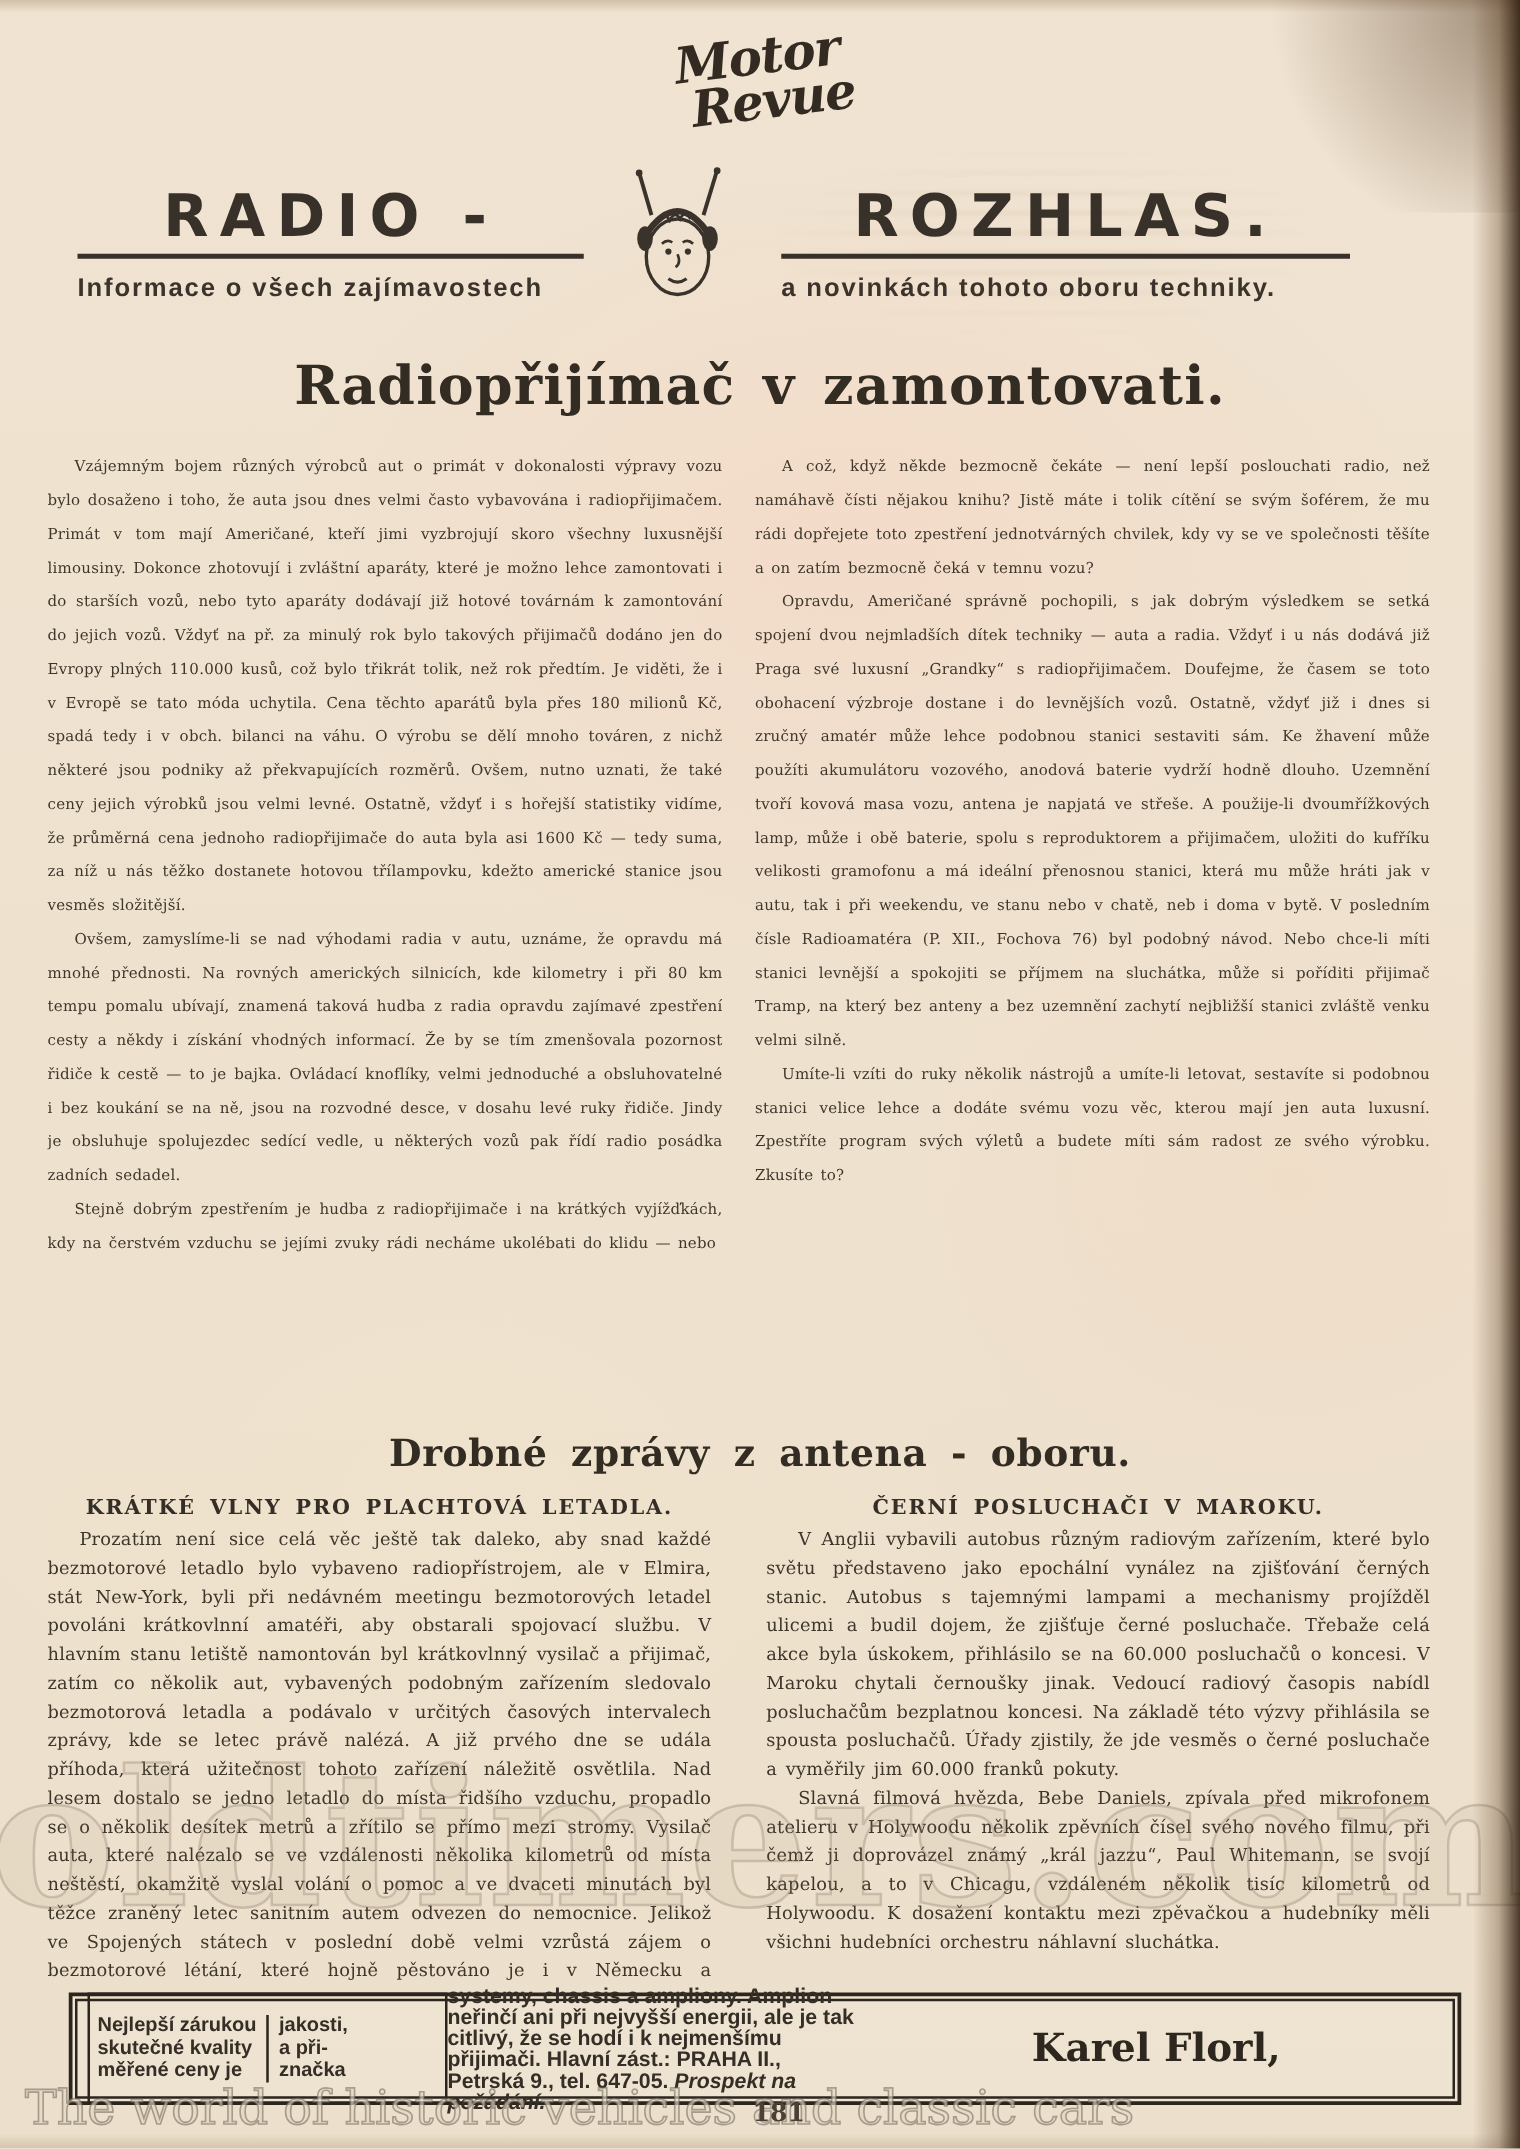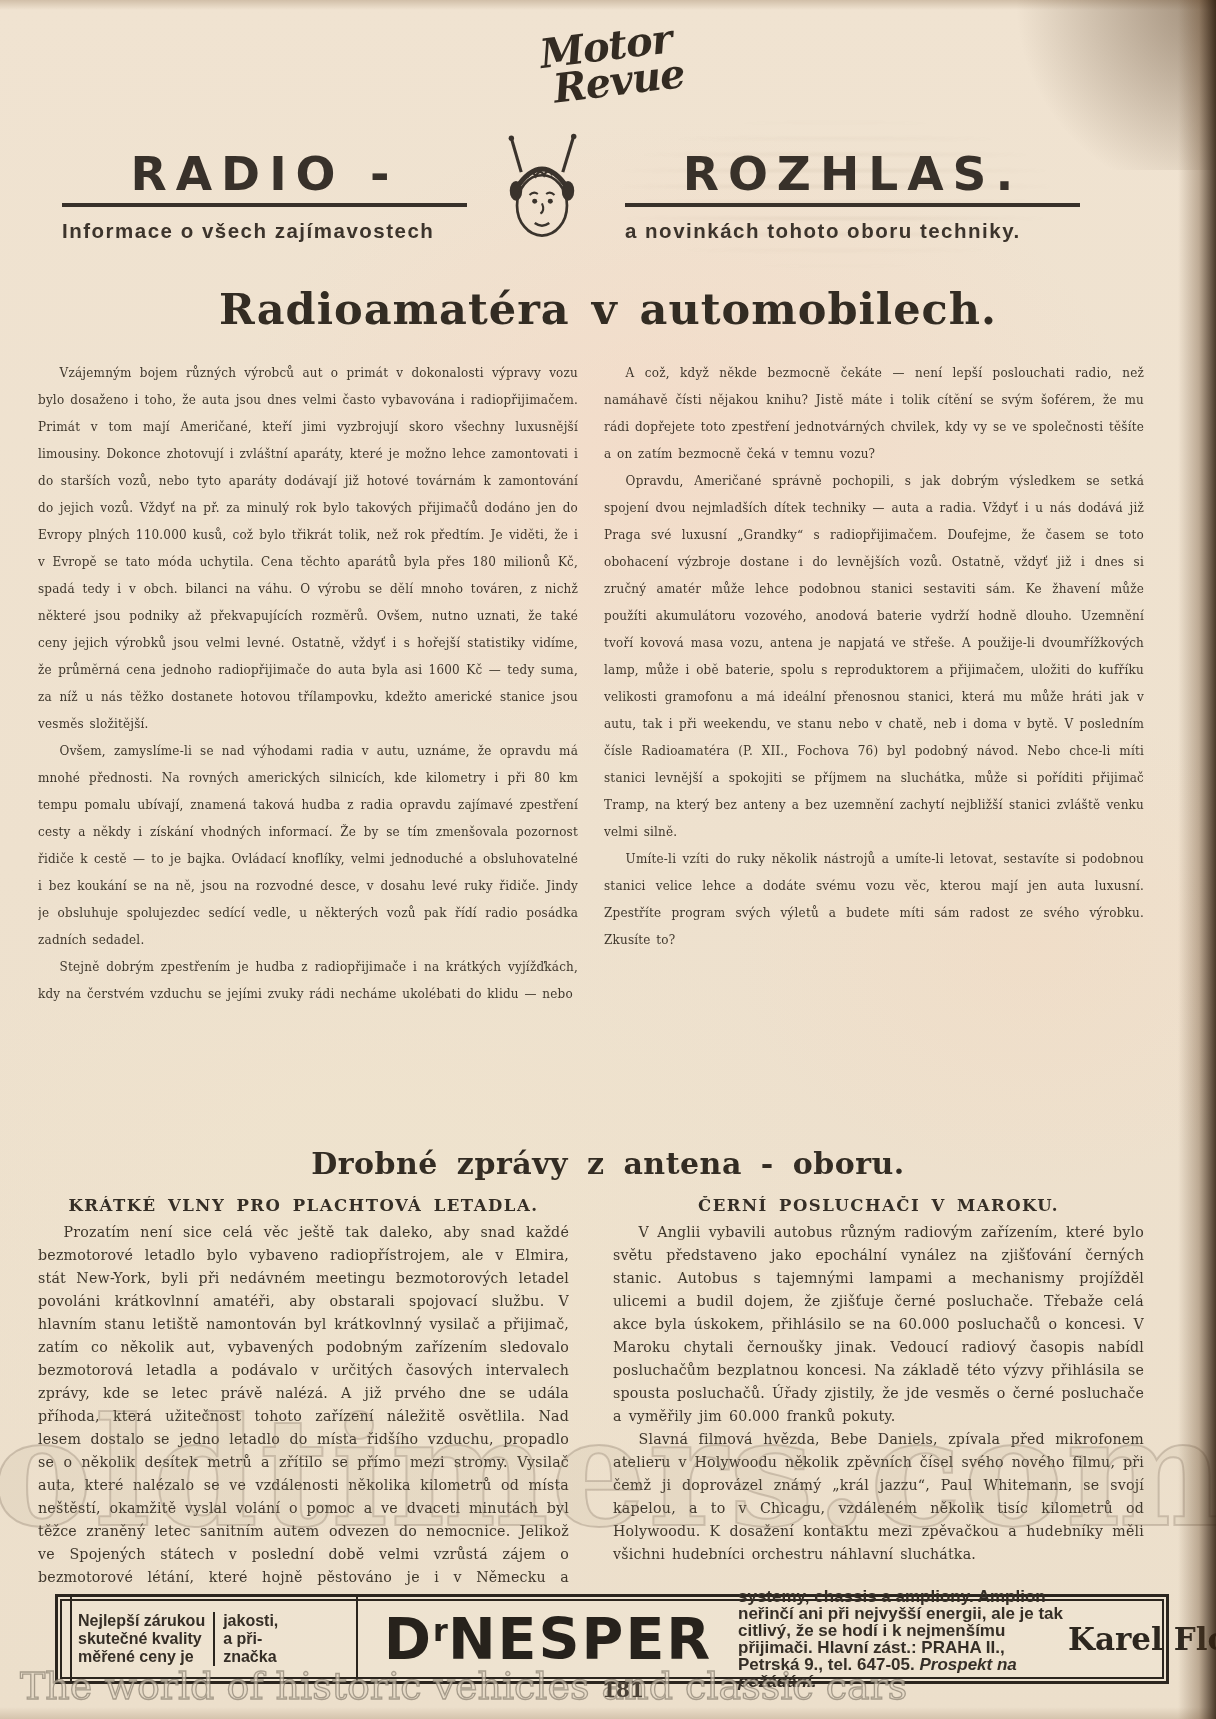--- a/index.html
+++ b/index.html
@@ -133,21 +133,21 @@
         <path d="M43 87 q7 5 14 0" stroke-width="2.4"></path>
       </svg>
     </div>
     <div class="band-right">
       <div class="band-title">ROZHLAS.</div>
       <div class="band-rule"></div>
       <div class="band-sub">a novinkách tohoto oboru techniky.</div>
     </div>
   </div>
 
-  <h1 class="art-title">Radioamatéra v automobilech.</h1>
+  <h1 class="art-title">Radiopřijímač v zamontovati.</h1>
 
   <div class="columns">
     <div class="col">
       <p>Vzájemným bojem různých výrobců aut o primát v dokonalosti výpravy vozu bylo dosaženo i toho, že auta jsou dnes velmi často vybavována i radiopřijimačem. Primát v tom mají Američané, kteří jimi vyzbrojují skoro všechny luxusnější limousiny. Dokonce zhotovují i zvláštní aparáty, které je možno lehce zamontovati i do starších vozů, nebo tyto aparáty dodávají již hotové továrnám k zamontování do jejich vozů. Vždyť na př. za minulý rok bylo takových přijimačů dodáno jen do Evropy plných 110.000 kusů, což bylo třikrát tolik, než rok předtím. Je viděti, že i v Evropě se tato móda uchytila. Cena těchto aparátů byla přes 180 milionů Kč, spadá tedy i v obch. bilanci na váhu. O výrobu se dělí mnoho továren, z nichž některé jsou podniky až překvapujících rozměrů. Ovšem, nutno uznati, že také ceny jejich výrobků jsou velmi levné. Ostatně, vždyť i s hořejší statistiky vidíme, že průměrná cena jednoho radiopřijimače do auta byla asi 1600 Kč — tedy suma, za níž u nás těžko dostanete hotovou třílampovku, kdežto americké stanice jsou vesměs složitější.</p>
       <p>Ovšem, zamyslíme-li se nad výhodami radia v autu, uznáme, že opravdu má mnohé přednosti. Na rovných amerických silnicích, kde kilometry i při 80 km tempu pomalu ubívají, znamená taková hudba z radia opravdu zajímavé zpestření cesty a někdy i získání vhodných informací. Že by se tím zmenšovala pozornost řidiče k cestě — to je bajka. Ovládací knoflíky, velmi jednoduché a obsluhovatelné i bez koukání se na ně, jsou na rozvodné desce, v dosahu levé ruky řidiče. Jindy je obsluhuje spolujezdec sedící vedle, u některých vozů pak řídí radio posádka zadních sedadel.</p>
       <p>Stejně dobrým zpestřením je hudba z radiopřijimače i na krátkých vyjížďkách, kdy na čerstvém vzduchu se jejími zvuky rádi necháme ukolébati do klidu — nebo</p>
     </div>
     <div class="col">
       <p>A což, když někde bezmocně čekáte — není lepší poslouchati radio, než namáhavě čísti nějakou knihu? Jistě máte i tolik cítění se svým šoférem, že mu rádi dopřejete toto zpestření jednotvárných chvilek, kdy vy se ve společnosti těšíte a on zatím bezmocně čeká v temnu vozu?</p>
       <p>Opravdu, Američané správně pochopili, s jak dobrým výsledkem se setká spojení dvou nejmladších dítek techniky — auta a radia. Vždyť i u nás dodává již Praga své luxusní „Grandky“ s radiopřijimačem. Doufejme, že časem se toto obohacení výzbroje dostane i do levnějších vozů. Ostatně, vždyť již i dnes si zručný amatér může lehce podobnou stanici sestaviti sám. Ke žhavení může použíti akumulátoru vozového, anodová baterie vydrží hodně dlouho. Uzemnění tvoří kovová masa vozu, antena je napjatá ve střeše. A použije-li dvoumřížkových lamp, může i obě baterie, spolu s reproduktorem a přijimačem, uložiti do kufříku velikosti gramofonu a má ideální přenosnou stanici, která mu může hráti jak v autu, tak i při weekendu, ve stanu nebo v chatě, neb i doma v bytě. V posledním čísle Radioamatéra (P. XII., Fochova 76) byl podobný návod. Nebo chce-li míti stanici levnější a spokojiti se příjmem na sluchátka, může si poříditi přijimač Tramp, na který bez anteny a bez uzemnění zachytí nejbližší stanici zvláště venku velmi silně.</p>
@@ -179,21 +179,20 @@
           <div>Nejlepší zárukou</div>
           <div>skutečné kvality</div>
           <div>měřené ceny je</div>
         </div>
         <div class="ad-leftcol c2">
           <div>jakosti,</div>
           <div>a při-</div>
           <div>značka</div>
         </div>
       </div>
-      <div class="brand"><span>D</span><sup>r</sup><span>NESPER</span></div>
       <div class="ad-righttext">
         <span>systemy, chassis a ampliony. Amplion neřinčí ani při nejvyšší energii, ale je tak citlivý, že se hodí i k nejmenšímu přijimači. Hlavní zást.:</span>
         <span>PRAHA II., Petrská 9., tel. 647-05.</span>
         <span class="it">Prospekt na požádání.</span>
       </div>
       <div class="ad-agent">Karel Florl,</div>
     </div>
   </div>
 
   <div class="wm-caption">The world of historic vehicles and classic cars</div>

